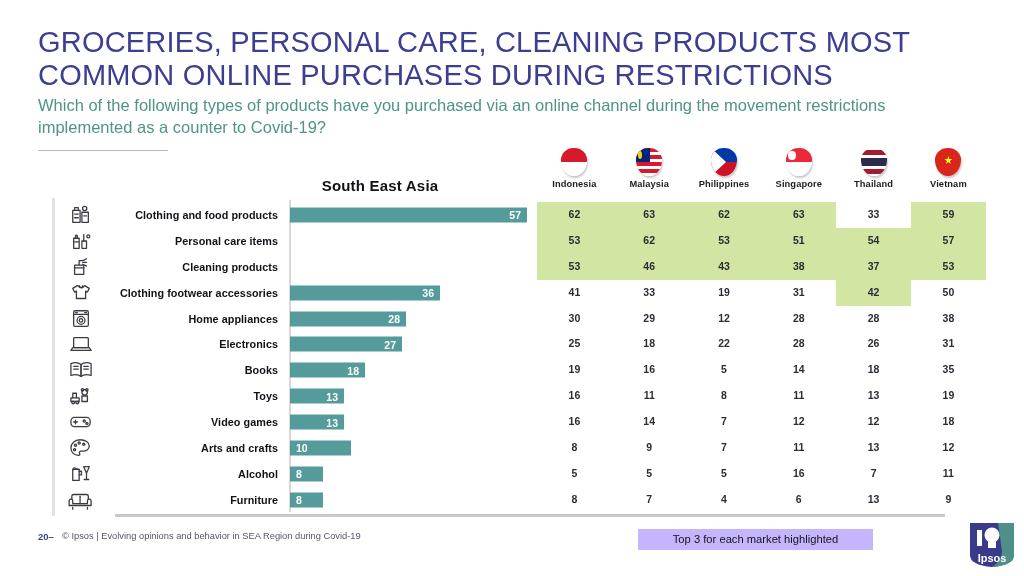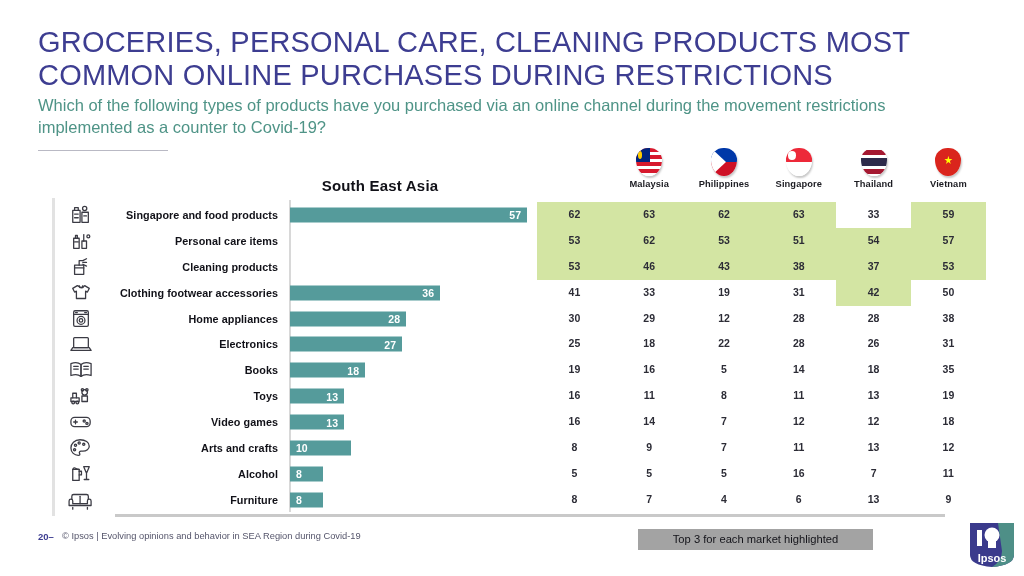--- a/index.html
+++ b/index.html
@@ -91,37 +91,44 @@
   .foot-num{
     position:absolute;left:38px;top:531px;
     font-size:9.5px;font-weight:bold;color:#3d3d91;
   }
   .foot-txt{
     position:absolute;left:62px;top:531px;
     font-size:9.3px;color:#55556b;
   }
   .legend{
     position:absolute;left:638px;top:529px;width:235px;height:21px;
-    background:#a3a3a3;text-align:center;line-height:21px;
+    background:#c4b5fd;text-align:center;line-height:21px;
     font-size:11.2px;color:#14141a;
   }
   .logo{
     position:absolute;left:968px;top:521px;width:48px;height:48px;
   }
 </style>
 </head>
 <body>
 
 <div id="slide">
 
   <div class="title">GROCERIES, PERSONAL CARE, CLEANING PRODUCTS MOST COMMON ONLINE PURCHASES DURING RESTRICTIONS</div>
   <div class="subtitle">Which of the following types of products have you purchased via an online channel during the movement restrictions implemented as a counter to Covid-19?</div>
   <div class="hdr-rule"></div>
 
   <div class="cols" id="cols">
+      <div class="col-head" style="left: 0px;">
+        <div class="flag">
+          <i style="left:0;top:0;width:100%;height:50%;background:#d7192d"></i>
+          <i style="left:0;top:50%;width:100%;height:50%;background:#fff"></i>
+        </div>
+        <div class="cname">Indonesia</div>
+      </div>
       <div class="col-head" style="left: 149.6px;">
         <div class="flag">
           <i style="left:0;top:0;width:100%;height:50%;background:#0038a8"></i>
           <i style="left:0;top:50%;width:100%;height:50%;background:#ce1126"></i>
           <i style="left:0;top:0;width:0;height:0;border-top:14px solid transparent;border-bottom:14px solid transparent;border-left:15px solid #fff"></i>
         </div>
         <div class="cname">Philippines</div>
       </div>
       <div class="col-head" style="left: 74.8px;">
         <div class="flag">
@@ -174,21 +181,21 @@
       <div class="row">
         <div class="r-icon">
           <svg viewBox="0 0 26 24">
             <path fill="none" stroke="#3b3b44" stroke-width="1.4" stroke-linejoin="round" stroke-linecap="round" d="M4 7h8v13H4z"></path>
             <path fill="none" stroke="#3b3b44" stroke-width="1.4" stroke-linejoin="round" stroke-linecap="round" d="M6 7V4h4v3"></path>
             <path fill="none" stroke="#3b3b44" stroke-width="1.4" stroke-linejoin="round" stroke-linecap="round" d="M14 9h7v11h-7z"></path>
             <circle fill="none" stroke="#3b3b44" stroke-width="1.4" stroke-linejoin="round" stroke-linecap="round" cx="17" cy="5" r="2.3"></circle>
             <path fill="none" stroke="#3b3b44" stroke-width="1.4" stroke-linejoin="round" stroke-linecap="round" d="M6 11h4M6 15h4M16 13h3"></path>
           </svg>
         </div>
-        <div class="r-label">Singapore and food products</div>
+        <div class="r-label">Clothing and food products</div>
         <div class="r-bar" style="width:237px">
           <span>57</span>
         </div>
         <div class="cell" style="left:537px">62</div>
         <div class="cell" style="left:611.8px">63</div>
         <div class="cell" style="left:686.6px">62</div>
         <div class="cell" style="left:761.4px">63</div>
         <div class="cell" style="left:836.2px">33</div>
         <div class="cell" style="left:911px">59</div>
       </div>

